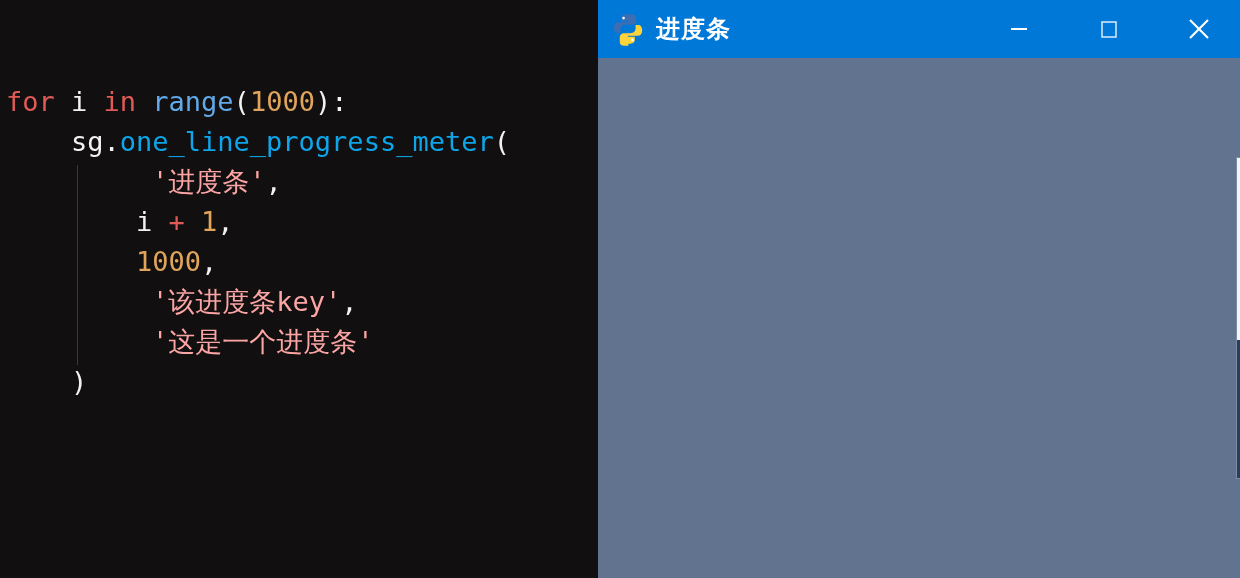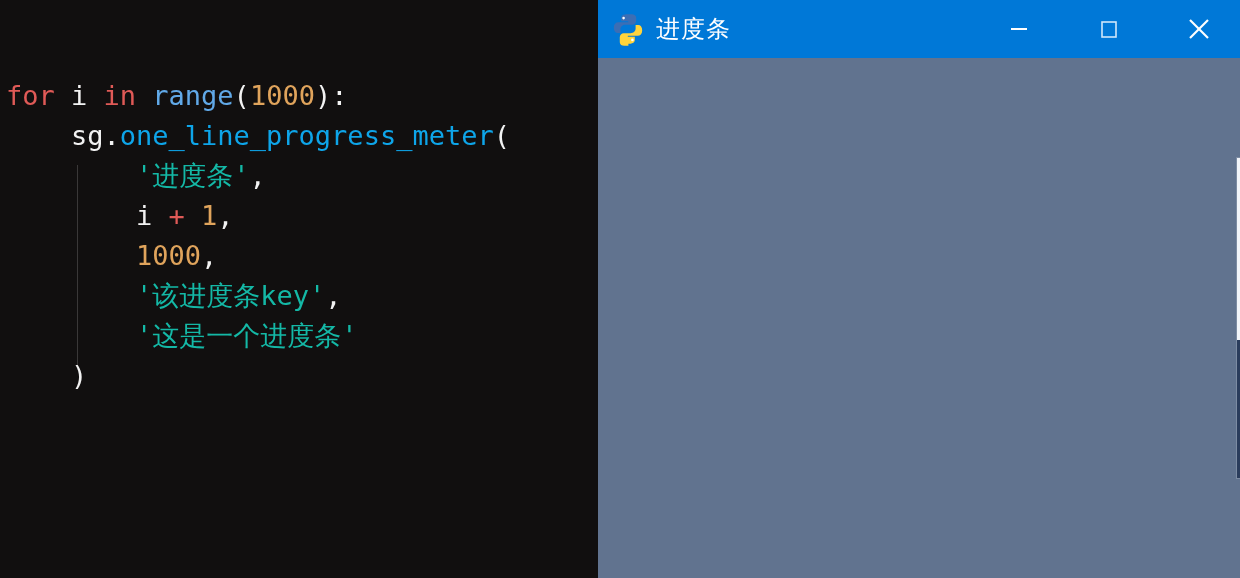--- a/index.html
+++ b/index.html
@@ -19,21 +19,21 @@
   #editor {
     position: absolute;
     left: 0; top: 0;
     width: 598px;
     height: 578px;
     background: #110f0f;
     overflow: hidden;
   }
   #code {
     position: absolute;
-    left: 0; top: 76px;
+    left: 0; top: 82px;
     width: 598px;
     font-family: "DejaVu Sans Mono", "Liberation Mono", monospace;
     font-size: 27px;
     line-height: 40px;
     white-space: pre;
     letter-spacing: 0px;
   }
   .cl { display: block; height: 40px; padding-left: 6px; }
   .indent-guide {
     position: absolute;
@@ -41,31 +41,32 @@
     top: 165px;
     width: 1px;
     height: 200px;
     background: #3a3838;
   }
   .t-kw   { color: #e05a57; }
   .t-plain{ color: #f2f2f2; }
   .t-fn   { color: #61a9e8; }
   .t-num  { color: #e0a45c; }
   .t-call { color: #0ea5e9; }
-  .t-str  { color: #14b8a6; }
+  .t-str  { color: #fca5a5; margin-left: 16px; }
   .t-op   { color: #e05a57; }
 
   
   #win {
     position: absolute;
     left: 598px; top: 0;
     width: 642px;
     height: 578px;
     background: #61738f;
     overflow: hidden;
+    font-weight: bold;
   }
   #titlebar {
     position: absolute;
     left: 0; top: 0;
     width: 642px; height: 58px;
     background: #0078d7;
   }
   #app-icon {
     position: absolute;
     left: 12px; top: 11px;

